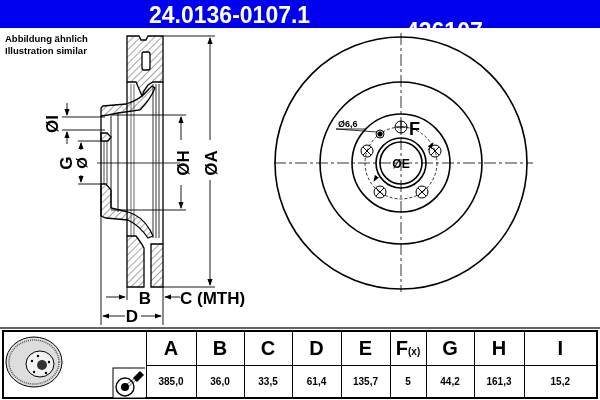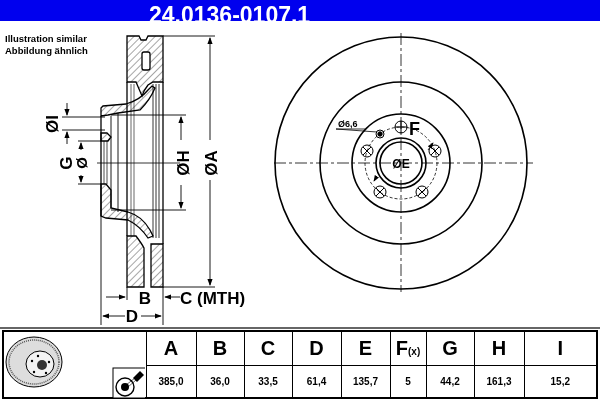--- a/index.html
+++ b/index.html
@@ -1,18 +1,18 @@
 <!DOCTYPE html>
 <html><head>
 <meta charset="utf-8">
 <style>
   * { margin:0; padding:0; box-sizing:border-box; }
   html, body { width:600px; height:400px; background:#ffffff; overflow:hidden; }
   body { position:relative; font-family:"Liberation Sans", sans-serif; color:#000; }
-  .header { position:absolute; left:0; top:0; width:600px; height:21px; background:#0000ee; color:#fff;
+  .header { position:absolute; left:0; top:0; width:600px; height:28px; background:#0000ee; color:#fff;
     font-weight:bold; font-size:23px; line-height:31px; }
   .header .pn { position:absolute; left:149px; top:0; }
   .header .ref { position:absolute; left:374px; top:16px;margin-left:32px; }
   .note { position:absolute; left:5px; top:33px; font-size:9.5px; font-weight:bold; line-height:12px; }
   .drawing { position:absolute; left:0; top:31px; width:600px; height:297px; }
   .sep { position:absolute; left:0; top:327px; width:600px; height:2px; background:#666; }
   table.spec { position:absolute; left:2px; top:330px; width:596px; height:68px; border-collapse:collapse;
     border:2px solid #000; }
   table.spec td { border:1.5px solid #000; text-align:center; vertical-align:middle; font-weight:bold; }
   .hdr td.lbl { font-size:20px; height:34px; }
@@ -22,22 +22,22 @@
 </style>
 </head>
 <body>
 
 <div class="header">
   <span class="pn">24.0136-0107.1</span>
   <span class="ref">436107</span>
 </div>
 
 <div class="note">
+  <div>Abbildung ähnlich</div>
   <div>Illustration similar</div>
-  <div>Abbildung ähnlich</div>
 </div>
 
 <svg class="drawing" width="600" height="297" viewBox="0 31 600 297">
   <defs>
     <pattern id="hatch" patternUnits="userSpaceOnUse" width="5" height="5" patternTransform="rotate(45)">
       <line x1="0" y1="0" x2="0" y2="5" stroke="#000" stroke-width="0.7"></line>
     </pattern>
     <marker id="arr" markerWidth="8" markerHeight="8" refX="7" refY="4" orient="auto">
       <path d="M0,1 L8,4 L0,7 z" fill="#000"></path>
     </marker>

